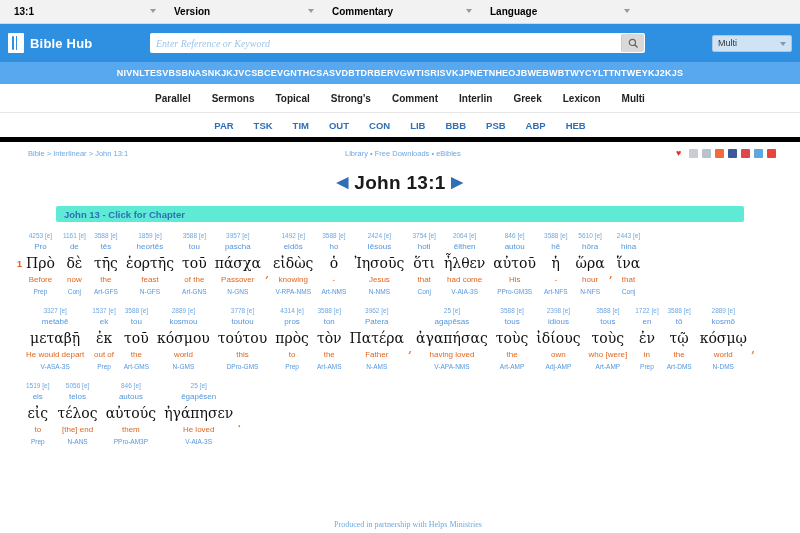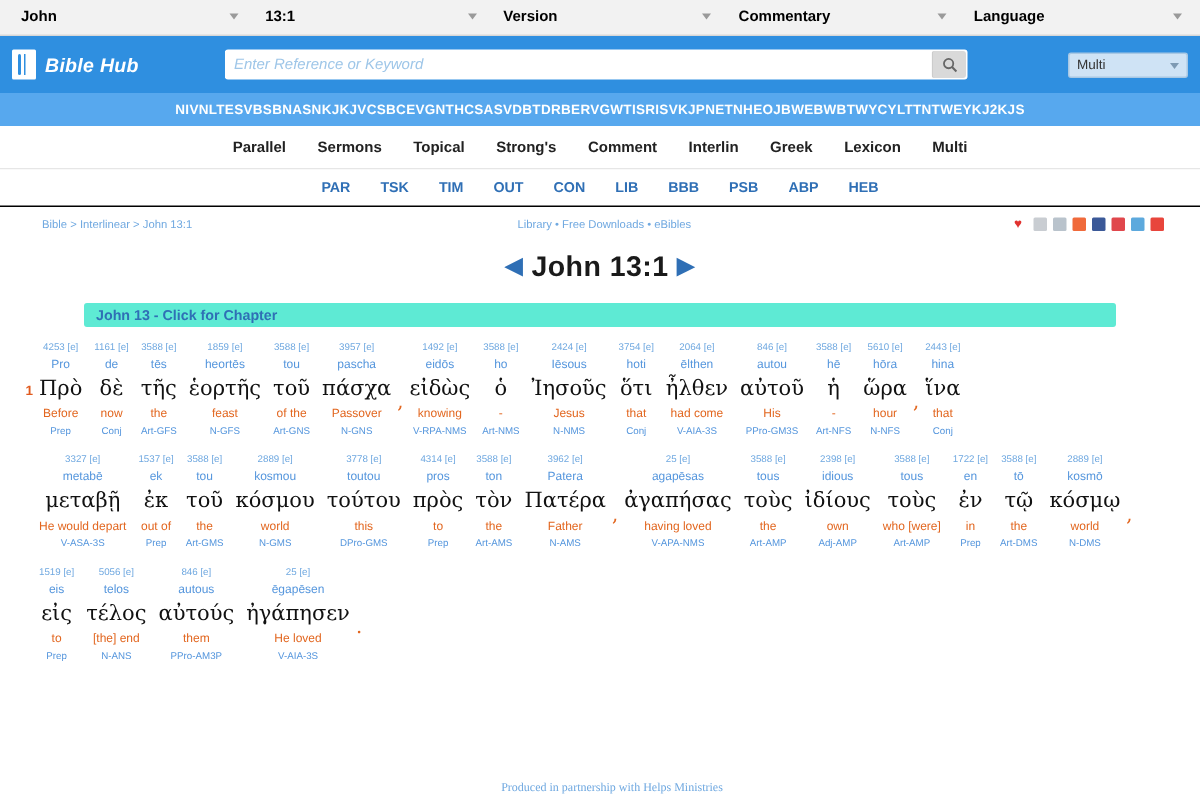--- a/index.html
+++ b/index.html
@@ -46,28 +46,28 @@
     position:relative;display:inline-block;
   }
   .brand .book:before{
     content:"";position:absolute;left:4px;top:3px;width:2px;height:14px;
     background:#2f8fe0;border-radius:1px;
   }
   .brand .book:after{
     content:"";position:absolute;left:8px;top:3px;width:5px;height:14px;
     border-left:1px solid #2f8fe0;
   }
-  .brand .bname{color:#fff;font-size:13px;font-weight:bold;letter-spacing:.2px;font-style:italic;}
+  .brand .bname{color:#fff;font-size:13px;font-weight:bold;letter-spacing:.2px;}
   .searchwrap{
     flex:1;max-width:495px;height:20px;background:#fff;border-radius:2px;
     display:flex;align-items:center;margin-left:22px;position:relative;
   }
   .searchwrap input{
     border:0;outline:none;flex:1;height:18px;font-size:10px;
-    padding:0 6px;color:#333;font-family:Liberation Sans, sans-serif;
+    padding:0 6px;color:#333;font-family:Liberation Serif, serif;
     font-style:italic;
   }
   .searchwrap input::placeholder{color:#9ec6e8;font-style:italic;}
   .searchbtn{
     width:22px;height:18px;background:#d9d9d9;border-left:1px solid #ccc;
     display:flex;align-items:center;justify-content:center;margin-right:1px;
     border-radius:2px;
   }
   .searchbtn svg{display:block;}
   .multi{
@@ -93,21 +93,21 @@
   }
 
   
   .menu1{
     height:28px;display:flex;align-items:center;justify-content:center;
     gap:21px;border-bottom:1px solid #e6e6e6;background:#fff;
   }
   .menu1 a{color:#222;font-size:10px;font-weight:bold;text-decoration:none;}
   .menu2{
     height:24px;display:flex;align-items:center;justify-content:center;
-    gap:20px;background:#fff;border-bottom:1px solid #000000;
+    gap:20px;background:#fff;border-bottom:5px solid #000000;
   }
   .menu2 a{color:#2f6fb5;font-size:9.5px;font-weight:bold;text-decoration:none;}
 
   
   .crumbrow{
     height:22px;display:flex;align-items:center;padding:0 28px;
     box-sizing:border-box;background:#fff;position:relative;
   }
   .crumb{font-size:7.5px;color:#6fa8e0;}
   .crumb a{color:#6fa8e0;text-decoration:none;}
@@ -165,24 +165,20 @@
     position:absolute;left:0;right:0;bottom:4px;text-align:center;
     font-size:8px;color:#6fa8e0;font-family:"Liberation Serif", serif;padding-left:16px;
   }
 </style>
 </head>
 <body>
 
 <div class="page">
 
   <div class="selectbar">
-    <div class="sel w1">
-      <span class="lbl">John</span>
-      <span class="caret"></span>
-    </div>
     <div class="sel w2">
       <span class="lbl">13:1</span>
       <span class="caret"></span>
     </div>
     <div class="sel w3">
       <span class="lbl">Version</span>
       <span class="caret"></span>
     </div>
     <div class="sel w4">
       <span class="lbl">Commentary</span>

